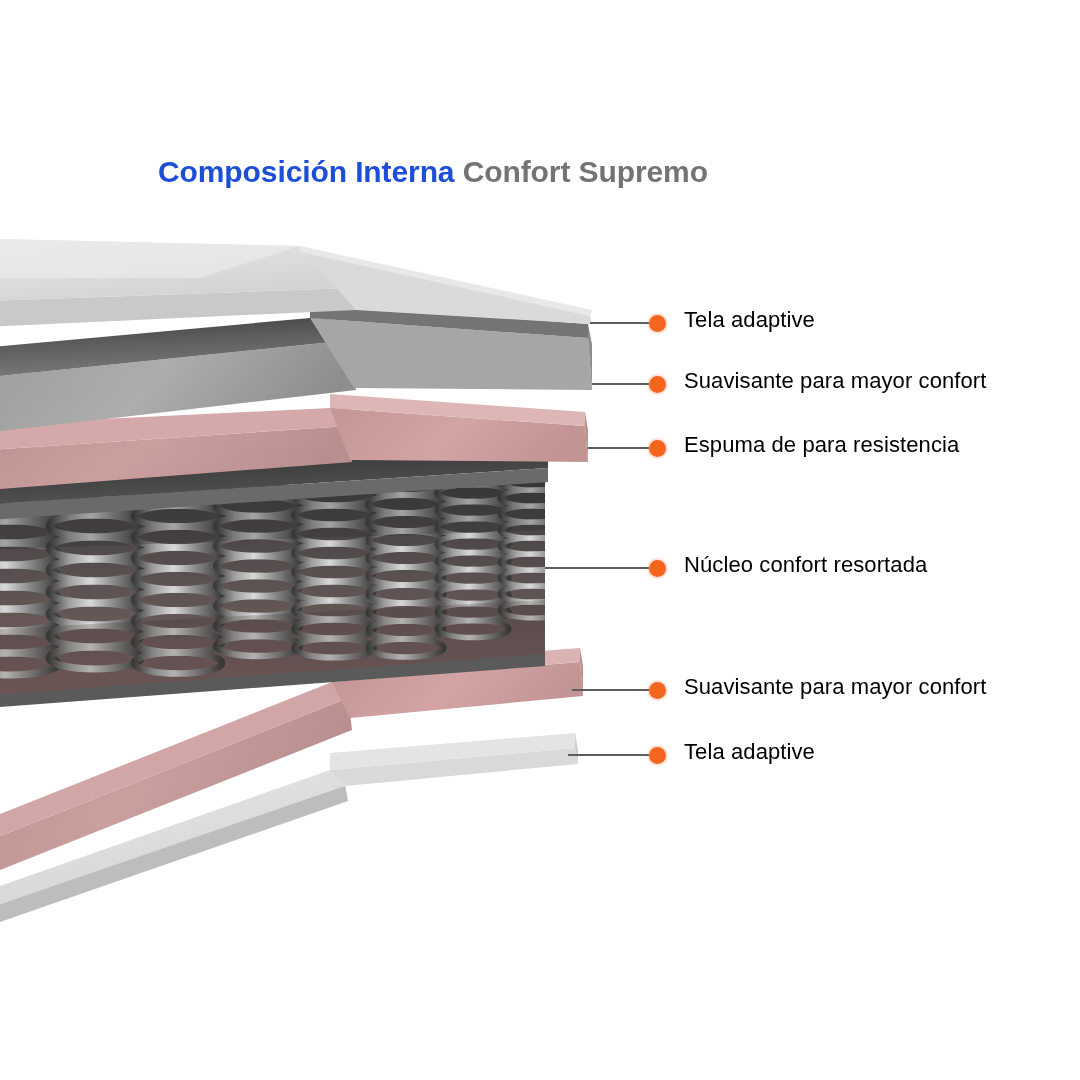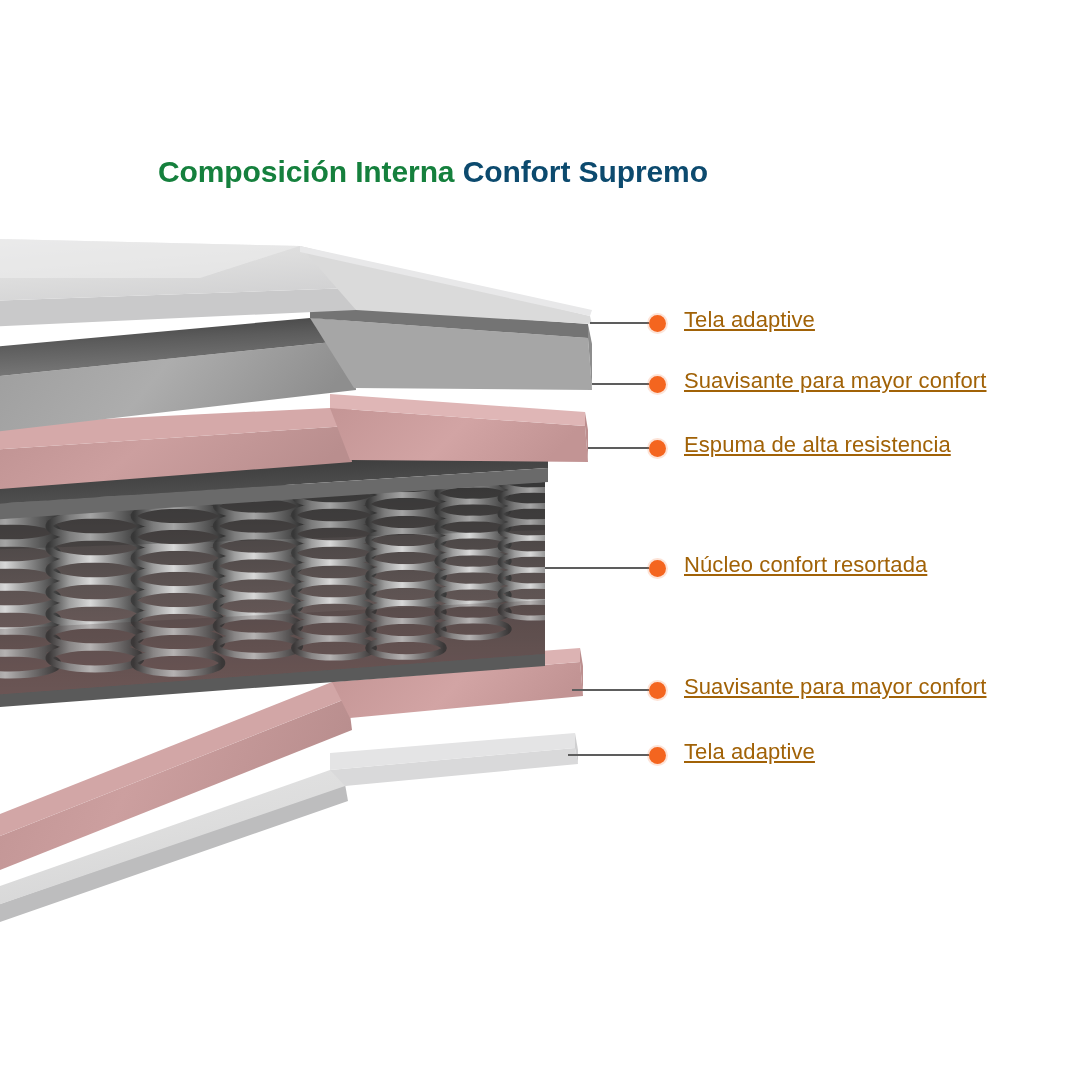--- a/index.html
+++ b/index.html
@@ -17,22 +17,22 @@
 
   
   #title-block {
     position:absolute;
     left:158px; top:155px;
     font-size:30px;
     font-weight:600;
     letter-spacing:-0.1px;
     white-space:nowrap;
   }
-  #title-block .t-main { color:#15803d; }
-  #title-block .t-accent { color:#0c4a6e; font-weight:700; }
+  #title-block .t-main { color:#1d4ed8; }
+  #title-block .t-accent { color:#737373; font-weight:700; }
 
   
   #illustration {
     position:absolute;
     left:0; top:230px;
     width:620px; height:700px;
   }
   #illustration svg { display:block; }
 
   
@@ -52,24 +52,23 @@
     border-radius:50%;
     background:#f4651f;
     top:-8px;
     box-shadow:0 0 0 2px rgba(244,101,31,0.18);
   }
   .callout .ctext {
     position:absolute;
     left:684px;
     top:-16px;
     font-size:22px;
-    color:#a16207;
+    color:#000000;
     white-space:nowrap;
     letter-spacing:0.1px;
-    text-decoration:underline;
   }
 </style>
 </head>
 <body>
 
 <div id="stage">
 
   <h1 id="title-block">
     <span class="t-main">Composición Interna </span><span class="t-accent">Confort Supremo</span>
   </h1>
@@ -346,21 +345,21 @@
 
     <div class="callout" style="left:0; top:384px;">
       <span class="leader" style="left:592px; width:57px;"></span>
       <span class="dot" style="left:649px;"></span>
       <span class="ctext">Suavisante para mayor confort</span>
     </div>
 
     <div class="callout" style="left:0; top:448px;">
       <span class="leader" style="left:588px; width:61px;"></span>
       <span class="dot" style="left:649px;"></span>
-      <span class="ctext">Espuma de alta resistencia</span>
+      <span class="ctext">Espuma de para resistencia</span>
     </div>
 
     <div class="callout" style="left:0; top:568px;">
       <span class="leader" style="left:545px; width:104px;"></span>
       <span class="dot" style="left:649px;"></span>
       <span class="ctext">Núcleo confort resortada</span>
     </div>
 
     <div class="callout" style="left:0; top:690px;">
       <span class="leader" style="left:572px; width:77px;"></span>

